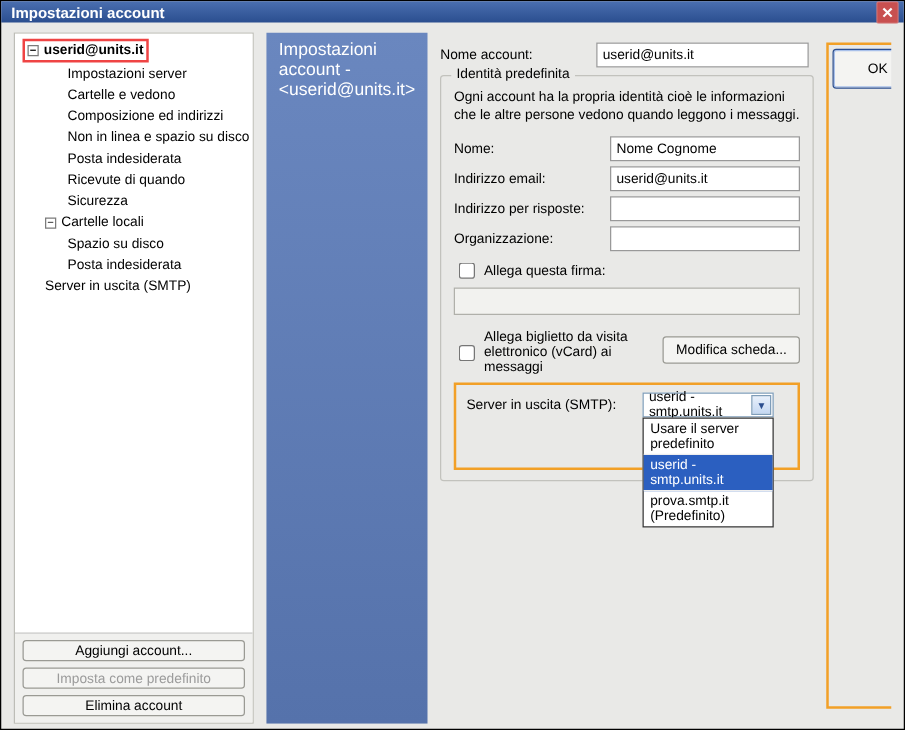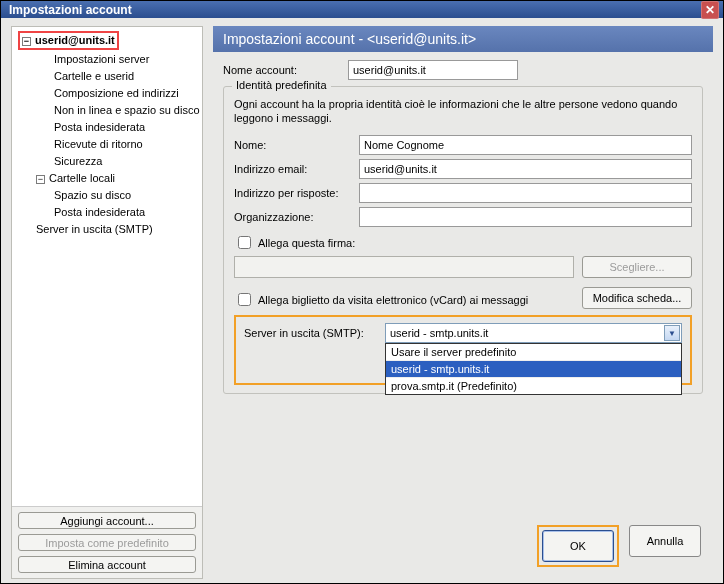--- a/index.html
+++ b/index.html
@@ -90,21 +90,21 @@
     border-radius: 3px;
     font-family: inherit; font-size: 11px;
     cursor: pointer;
   }
   .sidebar-buttons button:disabled {
     color: #9b9b9b;
     cursor: default;
   }
   .main {
     flex: 1;
-    display: flex; flex-direction: column;
+    display: flex; flex-direction: row;
     overflow: hidden;
   }
   .main-header {
     background: linear-gradient(to bottom, #6a87bf, #5572ab);
     color: #fff;
     padding: 5px 10px;
     font-size: 14px;
   }
   .main-body {
     flex: 1;
@@ -175,21 +175,21 @@
     cursor: pointer;
   }
   .btn-small:disabled { color: #9b9b9b; cursor: default; }
   .vcard-row {
     display: flex; align-items: center; justify-content: space-between;
     margin-top: 8px;
   }
   .smtp-block {
     border: 2px solid #f2a027;
     margin-top: 6px;
-    padding: 6px 8px 40px 8px;
+    padding: 6px 19px 40px 8px;
     position: relative;
   }
   .smtp-row {
     display: flex; align-items: center; gap: 6px;
     position: relative;
   }
   .smtp-row label { width: 135px; }
   .combo {
     flex: 1;
     position: relative;
@@ -263,25 +263,25 @@
   <div class="content">
     <div class="sidebar">
       <div class="tree">
 
         <div class="tree-item root">
           <span class="highlight-box">
             <span class="expander">−</span><span>userid@units.it</span>
           </span>
         </div>
         <div class="tree-item level2"><span>Impostazioni server</span></div>
-        <div class="tree-item level2"><span>Cartelle e userid</span></div>
+        <div class="tree-item level2"><span>Cartelle e vedono</span></div>
         <div class="tree-item level2"><span>Composizione ed indirizzi</span></div>
         <div class="tree-item level2"><span>Non in linea e spazio su disco</span></div>
         <div class="tree-item level2"><span>Posta indesiderata</span></div>
-        <div class="tree-item level2"><span>Ricevute di ritorno</span></div>
+        <div class="tree-item level2"><span>Ricevute di quando</span></div>
         <div class="tree-item level2"><span>Sicurezza</span></div>
 
         <div class="tree-item level1">
           <span class="expander">−</span><span>Cartelle locali</span>
         </div>
         <div class="tree-item level2"><span>Spazio su disco</span></div>
         <div class="tree-item level2"><span>Posta indesiderata</span></div>
 
         <div class="tree-item level1"><span>Server in uscita (SMTP)</span></div>
       </div>
@@ -322,21 +322,20 @@
             <label>Organizzazione:</label>
             <input type="text" value="" style="">
           </div>
 
           <div class="check-row">
             <input type="checkbox" style="">
             <span>Allega questa firma:</span>
           </div>
           <div class="sig-row">
             <input type="text" disabled="" value="" style="">
-            <button class="btn-small" disabled="">Scegliere...</button>
           </div>
 
           <div class="vcard-row">
             <div class="check-row" style="margin-top:4px">
               <input type="checkbox" style="">
               <span>Allega biglietto da visita elettronico (vCard) ai messaggi</span>
             </div>
             <button class="btn-small">Modifica scheda...</button>
           </div>
 

